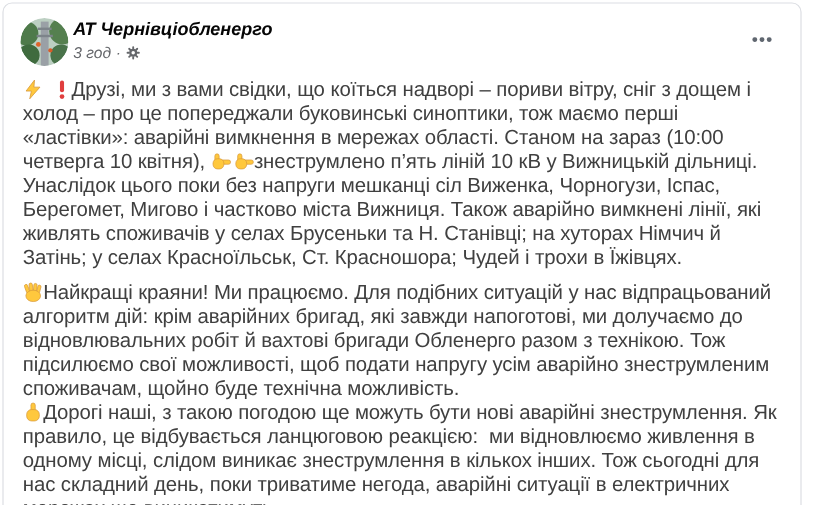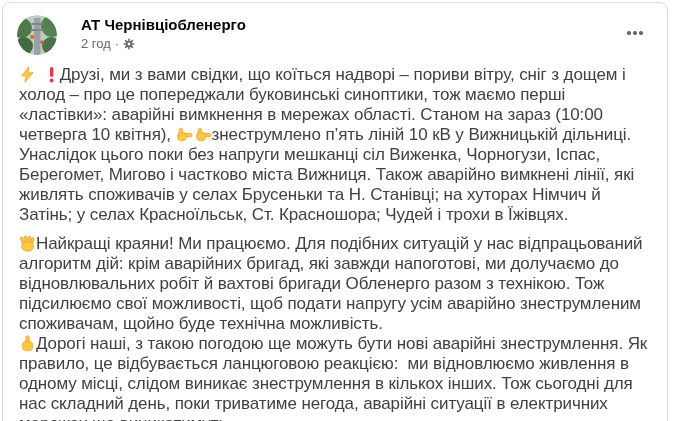--- a/index.html
+++ b/index.html
@@ -1,21 +1,21 @@
 <!DOCTYPE html>
 <html lang="uk"><head>
 <meta charset="utf-8">
 <style>
   html,body{margin:0;padding:0;background:#ffffff;width:685px;height:421px;overflow:hidden;
     font-family:"Liberation Sans","DejaVu Sans",sans-serif;}
   .post-card{position:absolute;left:2px;top:2px;width:666px;height:440px;background:#fff;
     border:1px solid #dcdee3;border-radius:8px;box-sizing:border-box;}
   .post-header{display:flex;align-items:flex-start;padding:12px 16px 4px 14px;}
   .avatar-wrap{width:40px;height:40px;border-radius:50%;overflow:hidden;flex:0 0 40px;cursor:pointer;}
-  .head-meta{margin-left:24px;flex:1;min-width:0;}
+  .head-meta{margin-left:4px;flex:1;min-width:0;font-style:italic;}
   .author-name{font-size:15px;font-weight:700;color:#050505;line-height:19px;cursor:pointer;}
   .sub-row{display:flex;align-items:center;gap:4px;margin-top:2px;color:#65676b;font-size:13px;line-height:16px;}
   .sub-row .dot-sep{color:#65676b;}
   .gear{width:12px;height:12px;display:inline-block;}
   .more-btn{width:32px;height:32px;border-radius:50%;display:flex;align-items:center;justify-content:center;
     gap:2.5px;cursor:pointer;margin-top:2px;}
   .more-btn i{width:3.6px;height:3.6px;border-radius:50%;background:#606770;display:block;}
   .post-body{padding:6px 16px 0 16px;font-size:17px;line-height:20px;color:#404040;letter-spacing:-0.1px;}
   .post-body p{margin:0;}
   .post-body p.gap-after{margin-bottom:9px;}
@@ -47,21 +47,21 @@
           <rect x="13.5" y="14" width="13.5" height="2" fill="#7d848a"></rect>
           <circle cx="15" cy="22" r="2" fill="#e0622a"></circle>
           <circle cx="25" cy="27" r="1.8" fill="#d85b28"></circle>
         </g>
       </svg>
     </div>
 
     <div class="head-meta">
       <div class="author-name">АТ Чернівціобленерго</div>
       <div class="sub-row">
-        <span>2 год</span>
+        <span>3 год</span>
         <span class="dot-sep">·</span>
         <svg class="gear" viewBox="0 0 20 20">
           <g fill="#65676b">
             <circle cx="10" cy="10" r="5.6"></circle>
             <g>
               <rect x="8.7" y="0.8" width="2.6" height="4.4" rx="1.2"></rect>
               <rect x="8.7" y="14.8" width="2.6" height="4.4" rx="1.2"></rect>
               <rect x="8.7" y="0.8" width="2.6" height="4.4" rx="1.2" transform="rotate(90 10 10)"></rect>
               <rect x="8.7" y="14.8" width="2.6" height="4.4" rx="1.2" transform="rotate(90 10 10)"></rect>
               <rect x="8.7" y="0.8" width="2.6" height="4.4" rx="1.2" transform="rotate(45 10 10)"></rect>

